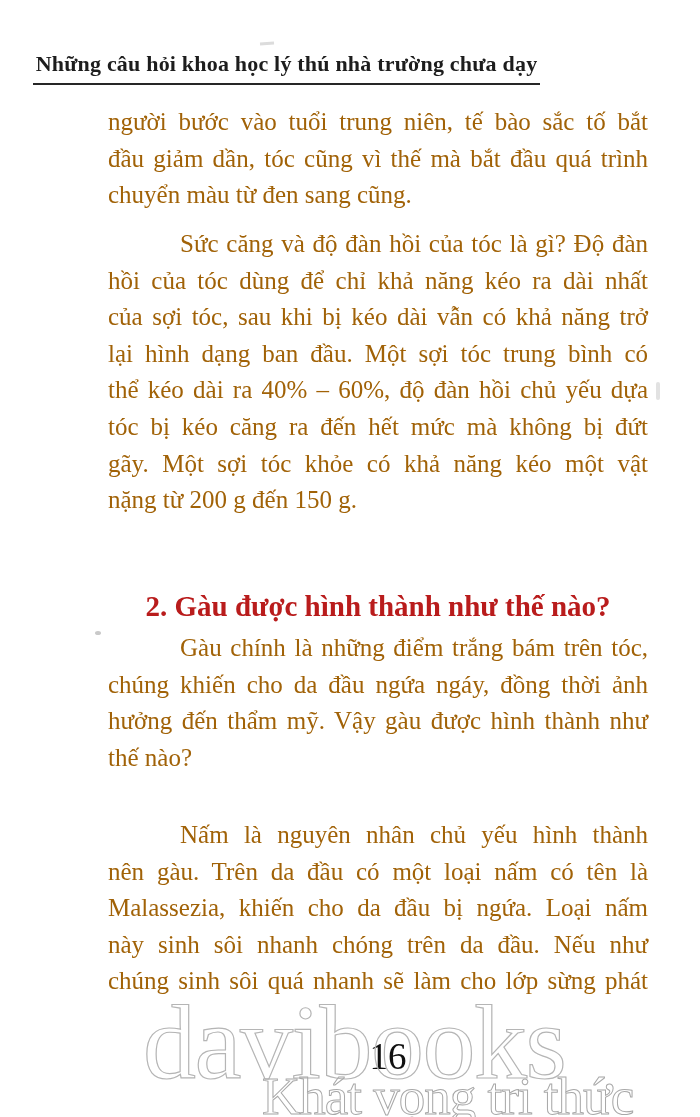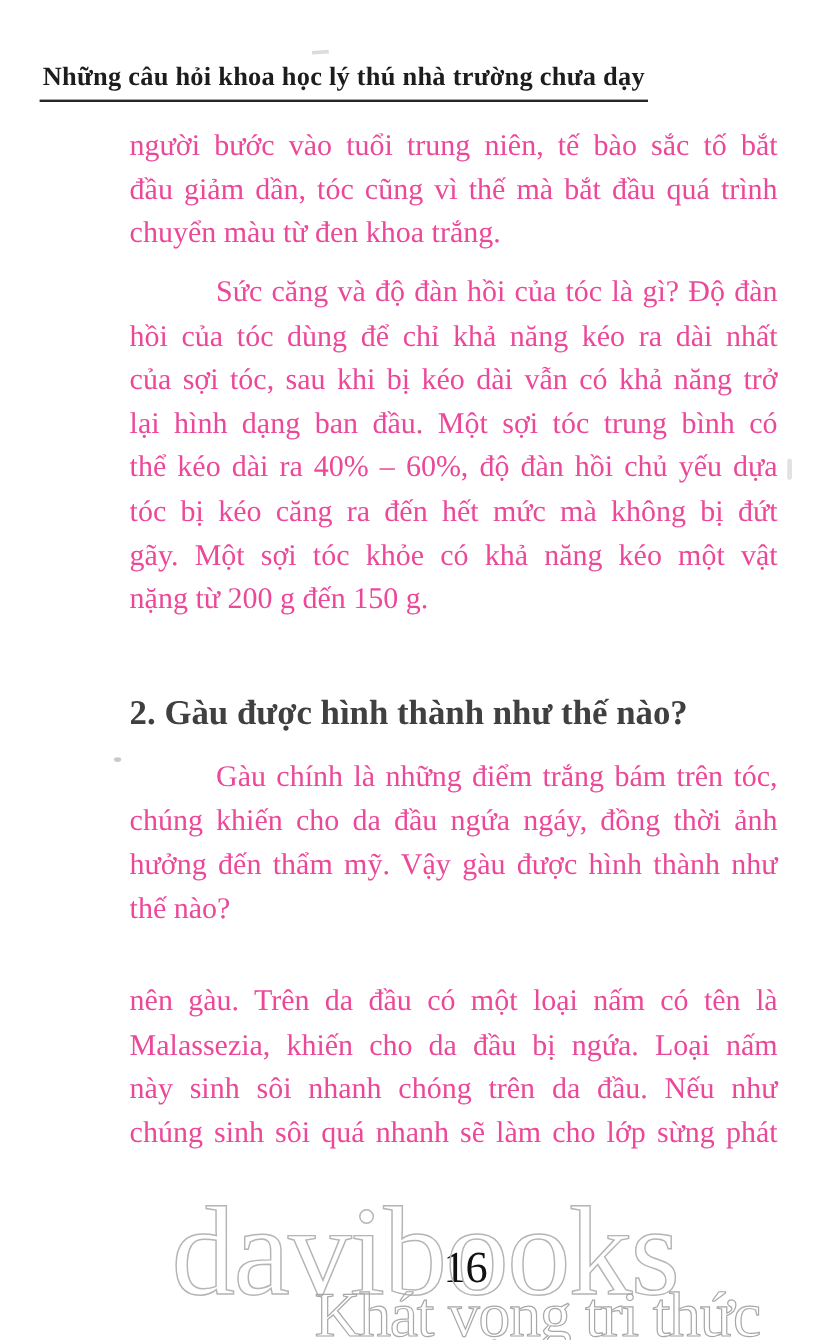--- a/index.html
+++ b/index.html
@@ -33,41 +33,42 @@
     color: #1d1d1d;
   }
 
   
   .para {
     position: absolute;
     left: 108px;
     width: 540px;
     font-size: 25px;
     line-height: 36.6px;
-    color: #ec4899;
+    color: #a16207;
   }
   .line { text-align: justify; text-align-last: justify; }
   .line.last { text-align-last: left; }
   .line.indent { text-indent: 72px; }
 
   .p1 { top: 104px; }
   .p2 { top: 226px; }
   .p3 { top: 630px; }
   .p4 { top: 817px; }
 
   .section-heading {
     position: absolute;
-    top: 578px;
+    top: 590px;
     left: 108px;
     width: 540px;
     margin: 0;
+    text-align: center;
     font-size: 29px;
     line-height: 33px;
     font-weight: bold;
-    color: #404040;
+    color: #b91c1c;
   }
 
   
   .wm {
     position: absolute;
     color: transparent;
     z-index: 3;
     pointer-events: none;
     white-space: nowrap;
   }
@@ -114,21 +115,21 @@
 
 <div class="page">
 
   <div class="running-header">
     <span class="rh-text">Những câu hỏi khoa học lý thú nhà trường chưa dạy</span>
   </div>
 
   <div class="para p1">
     <div class="line">người bước vào tuổi trung niên, tế bào sắc tố bắt</div>
     <div class="line">đầu giảm dần, tóc cũng vì thế mà bắt đầu quá trình</div>
-    <div class="line last">chuyển màu từ đen khoa trắng.</div>
+    <div class="line last">chuyển màu từ đen sang cũng.</div>
   </div>
 
   <div class="para p2">
     <div class="line indent">Sức căng và độ đàn hồi của tóc là gì? Độ đàn</div>
     <div class="line">hồi của tóc dùng để chỉ khả năng kéo ra dài nhất</div>
     <div class="line">của sợi tóc, sau khi bị kéo dài vẫn có khả năng trở</div>
     <div class="line">lại hình dạng ban đầu. Một sợi tóc trung bình có</div>
     <div class="line">thể kéo dài ra 40% – 60%, độ đàn hồi chủ yếu dựa</div>
     <div class="line">tóc bị kéo căng ra đến hết mức mà không bị đứt</div>
     <div class="line">gãy. Một sợi tóc khỏe có khả năng kéo một vật</div>
@@ -138,20 +139,21 @@
   <h2 class="section-heading">2. Gàu được hình thành như thế nào?</h2>
 
   <div class="para p3">
     <div class="line indent">Gàu chính là những điểm trắng bám trên tóc,</div>
     <div class="line">chúng khiến cho da đầu ngứa ngáy, đồng thời ảnh</div>
     <div class="line">hưởng đến thẩm mỹ. Vậy gàu được hình thành như</div>
     <div class="line last">thế nào?</div>
   </div>
 
   <div class="para p4">
+    <div class="line indent">Nấm là nguyên nhân chủ yếu hình thành</div>
     <div class="line">nên gàu. Trên da đầu có một loại nấm có tên là</div>
     <div class="line">Malassezia, khiến cho da đầu bị ngứa. Loại nấm</div>
     <div class="line">này sinh sôi nhanh chóng trên da đầu. Nếu như</div>
     <div class="line">chúng sinh sôi quá nhanh sẽ làm cho lớp sừng phát</div>
   </div>
 
   <div class="wm wm-brand">davibooks</div>
   <div class="page-number">16</div>
   <div class="wm wm-slogan">Khát vọng tri thức</div>
 

